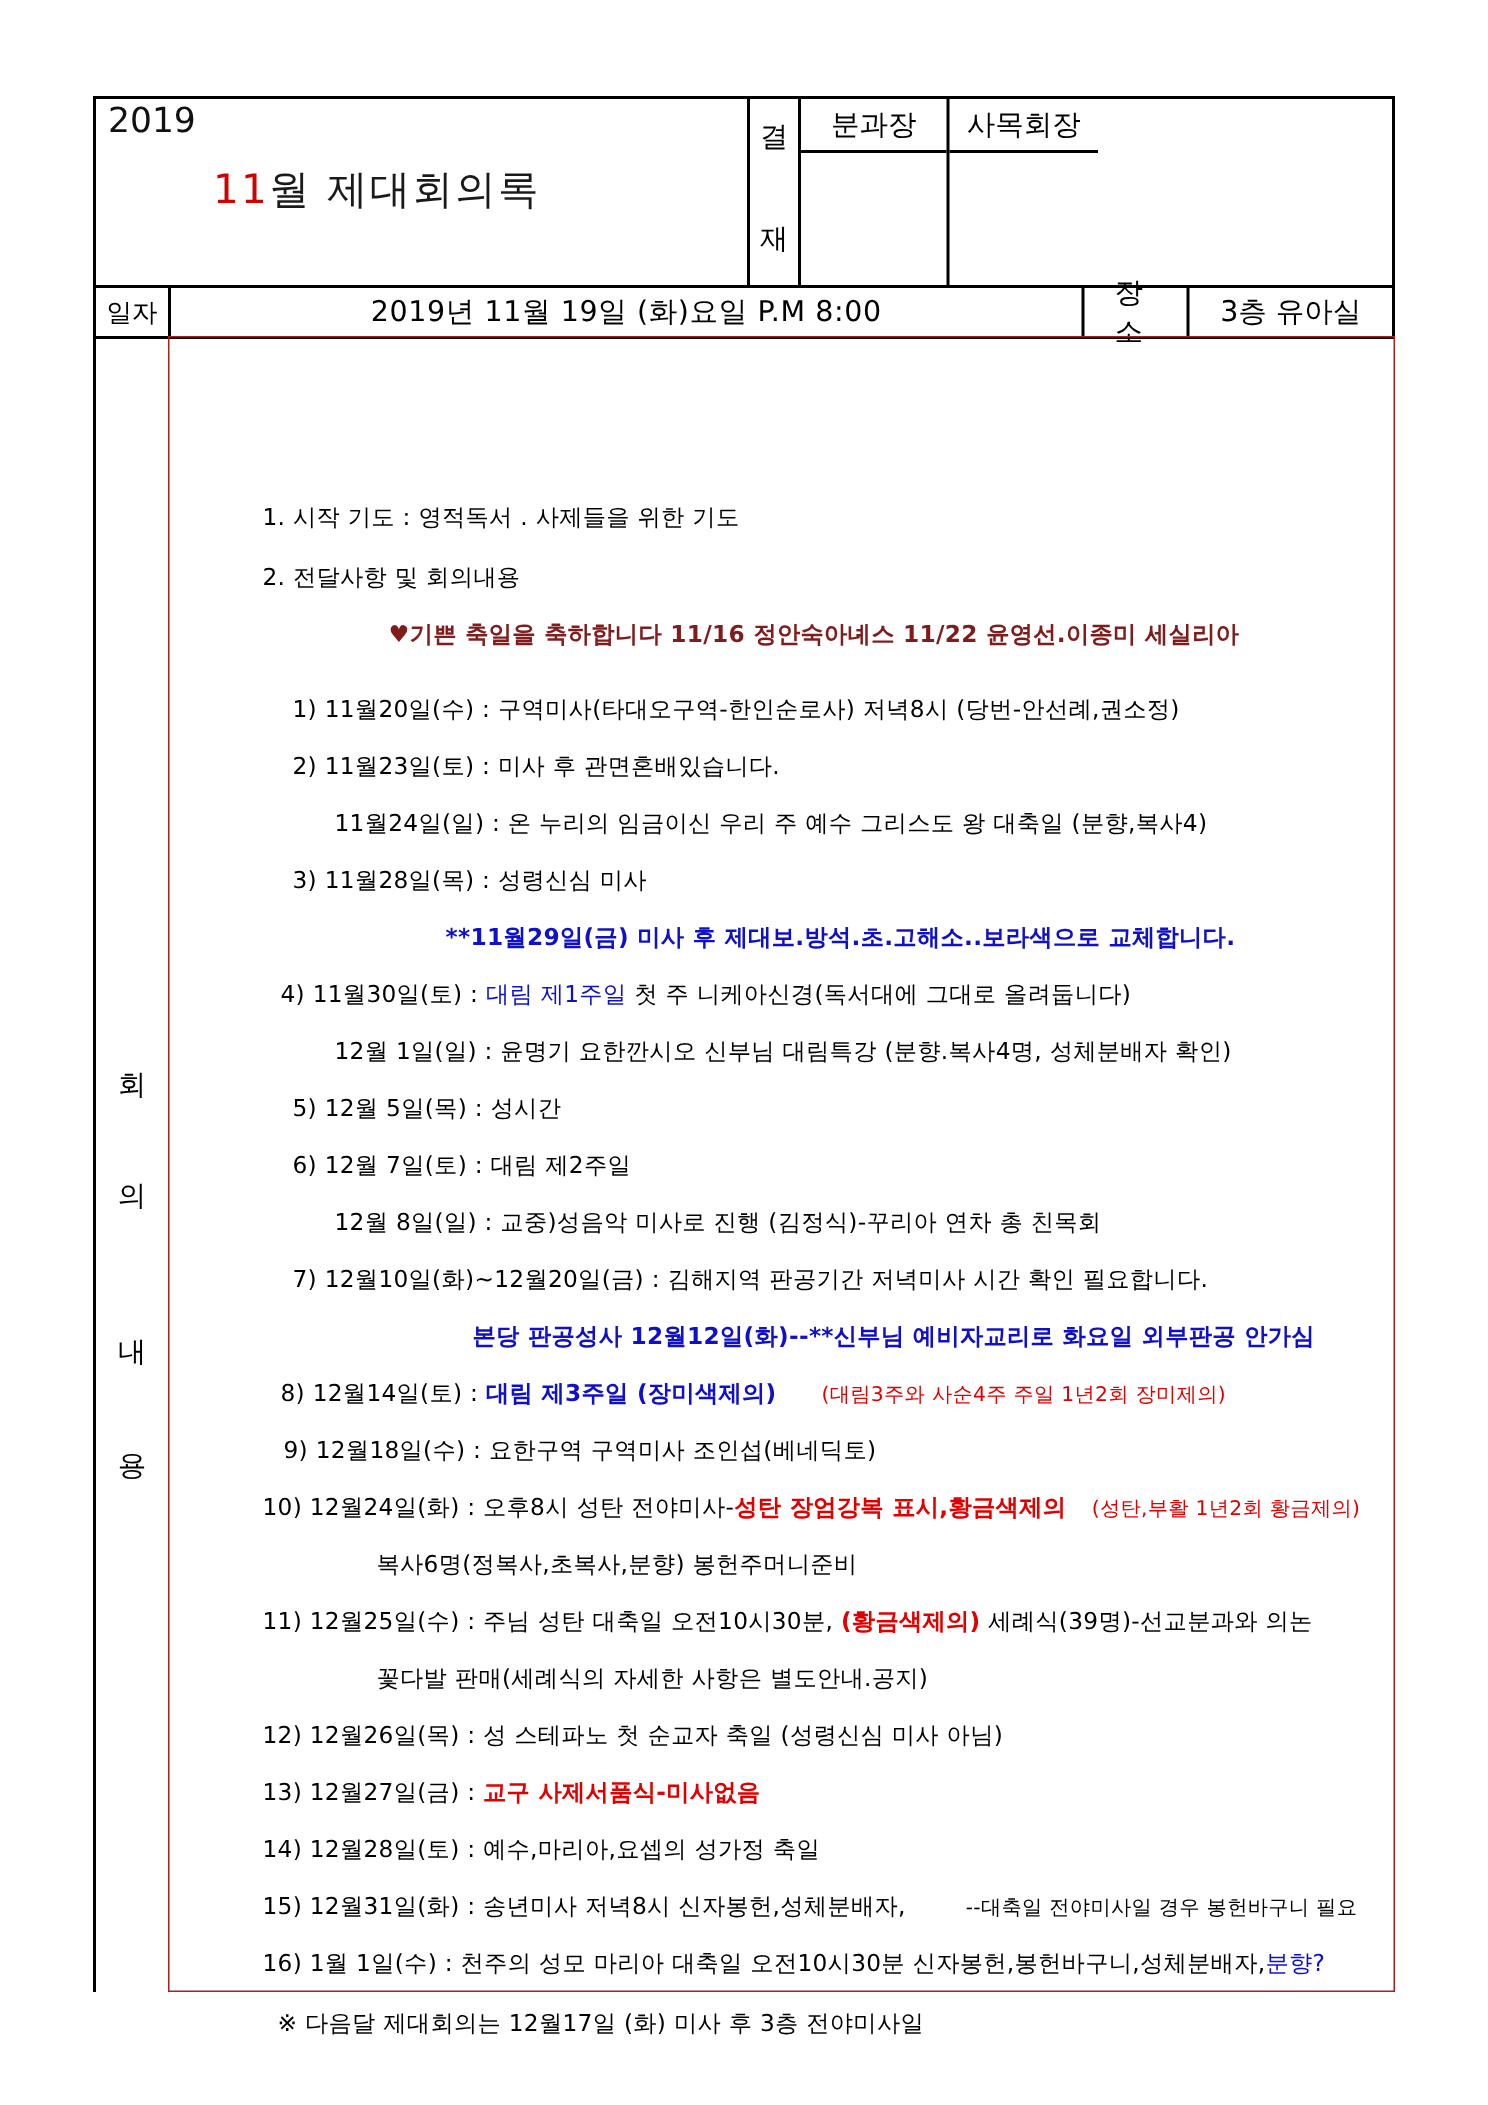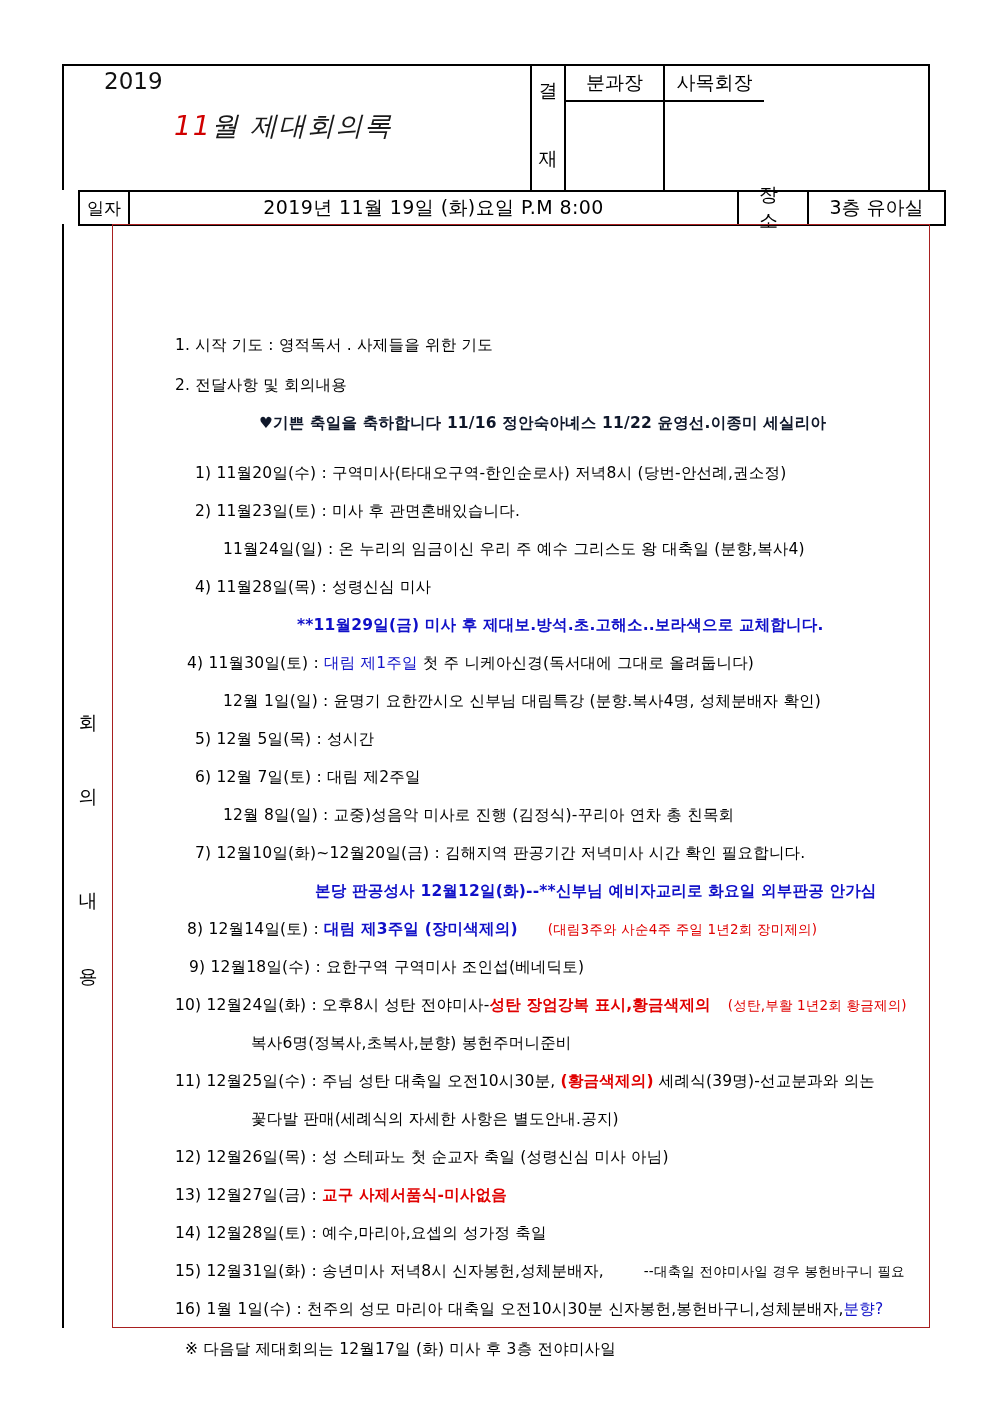--- a/index.html
+++ b/index.html
@@ -37,21 +37,20 @@
   .header-row {
     position: absolute;
     left: 0; top: 0;
     width: 868px;
     height: 126px;
     border-top: 2px solid #000;
     border-left: 2px solid #000;
     border-right: 2px solid #000;
     box-sizing: border-box;
     display: flex;
-    padding-left: 32px;
   }
   .title-cell {
     position: relative;
     width: 436px;
     height: 100%;
     border-right: 2px solid #000;
     box-sizing: border-box;
   }
   .year {
     position: absolute;
@@ -62,21 +61,20 @@
     color: #111;
   }
   .doc-title {
     position: absolute;
     left: 78px;
     top: 42px;
     font-size: 27px;
     letter-spacing: 1.5px;
     white-space: nowrap;
     color: #1a1a1a;
-    font-style: italic;
   }
   .doc-title .mon {
     color: #d00000;
   }
 
   
   .approval {
     display: flex;
     height: 100%;
   }
@@ -118,21 +116,21 @@
     align-items: center;
     justify-content: center;
     font-size: 19px;
     white-space: nowrap;
   }
   .ap-body { flex: 1; }
 
   
   .date-row {
     position: absolute;
-    left: 16px;
+    left: 0;
     top: 126px;
     width: 868px;
     height: 36px;
     border: 2px solid #000;
     border-bottom: 2px solid #000;
     box-sizing: border-box;
     display: flex;
   }
   .dr-label {
     width: 50px;
@@ -226,21 +224,21 @@
   .ln {
     position: absolute;
     white-space: nowrap;
     font-size: 15.5px;
     line-height: 1.1;
     letter-spacing: 0.2px;
     color: #000;
   }
   .red   { color: #e00000; }
   .blue  { color: #1010c8; }
-  .pink  { color: #0f172a; }
+  .pink  { color: #7f1d1d; }
   .bold  { font-weight: bold; }
   .sm    { font-size: 13.5px; }
 </style>
 </head>
 <body>
 
 <div class="page">
   <div class="doc">
 
     <div class="header-row">
@@ -287,21 +285,21 @@
         <div class="lines">
 
           <div class="ln" style="left:62px; top:112px;">1.  시작  기도 :  영적독서 .  사제들을  위한  기도</div>
           <div class="ln" style="left:62px; top:152px;">2.  전달사항  및  회의내용</div>
 
           <div class="ln pink bold" style="left:146px; top:190px;">♥기쁜 축일을 축하합니다 11/16 정안숙아녜스 11/22 윤영선.이종미 세실리아</div>
 
           <div class="ln" style="left:82px; top:240px;">1)  11월20일(수) :  구역미사(타대오구역-한인순로사) 저녁8시 (당번-안선례,권소정)</div>
           <div class="ln" style="left:82px; top:278px;">2)  11월23일(토) :  미사  후  관면혼배있습니다.</div>
           <div class="ln" style="left:110px; top:316px;">11월24일(일) :  온  누리의  임금이신  우리  주  예수  그리스도  왕  대축일 (분향,복사4)</div>
-          <div class="ln" style="left:82px; top:354px;">4)  11월28일(목) :  성령신심  미사</div>
+          <div class="ln" style="left:82px; top:354px;">3)  11월28일(목) :  성령신심  미사</div>
 
           <div class="ln blue bold" style="left:184px; top:392px;">**11월29일(금) 미사 후 제대보.방석.초.고해소..보라색으로 교체합니다.</div>
 
           <div class="ln" style="left:74px; top:430px;"><span>4)  11월30일(토) :  </span><span class="blue">대림 제1주일</span><span> 첫  주  니케아신경(독서대에  그대로  올려둡니다)</span></div>
 
           <div class="ln" style="left:110px; top:468px;">12월  1일(일) :  윤명기  요한깐시오  신부님  대림특강 (분향.복사4명,  성체분배자  확인)</div>
           <div class="ln" style="left:82px; top:506px;">5)  12월  5일(목) :  성시간</div>
           <div class="ln" style="left:82px; top:544px;">6)  12월  7일(토) :  대림  제2주일</div>
           <div class="ln" style="left:110px; top:582px;">12월  8일(일) :  교중)성음악  미사로  진행 (김정식)-꾸리아  연차  총  친목회</div>
           <div class="ln" style="left:82px; top:620px;">7)  12월10일(화)~12월20일(금) :  김해지역  판공기간  저녁미사  시간  확인  필요합니다.</div>

